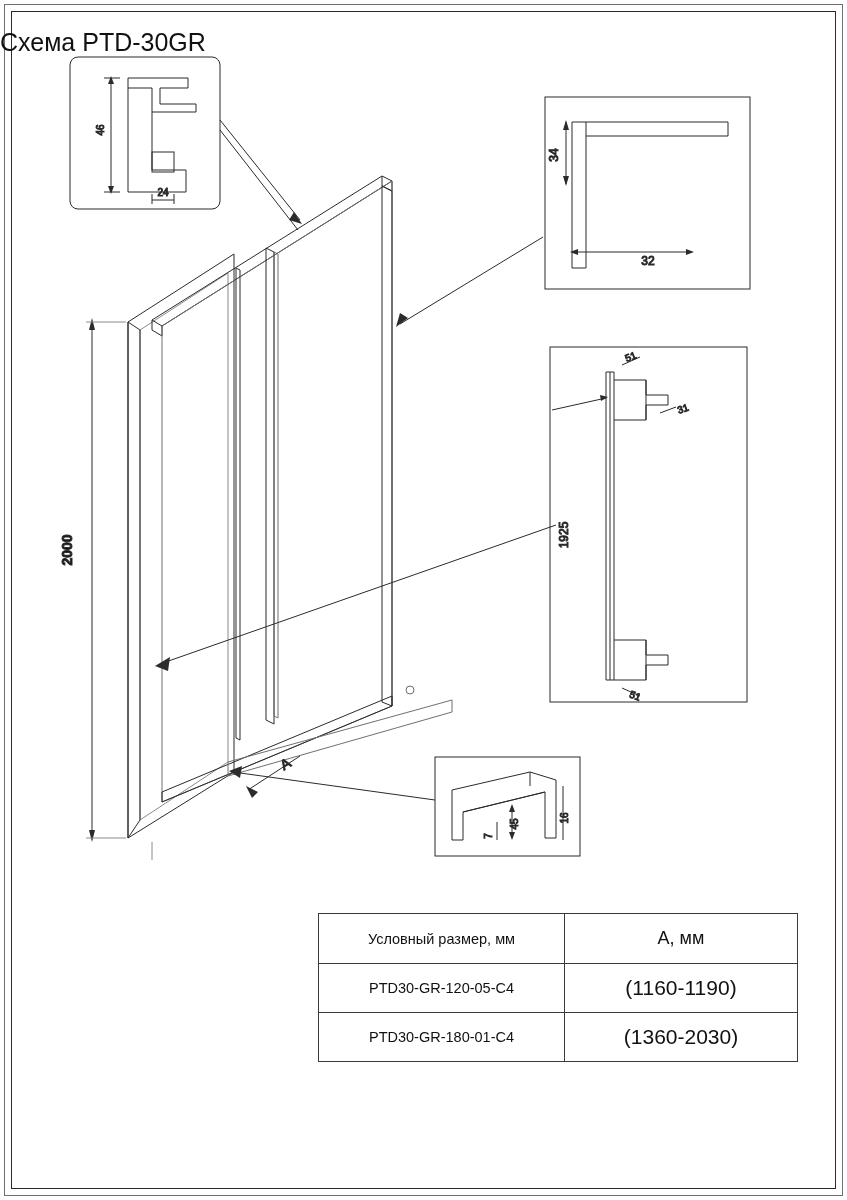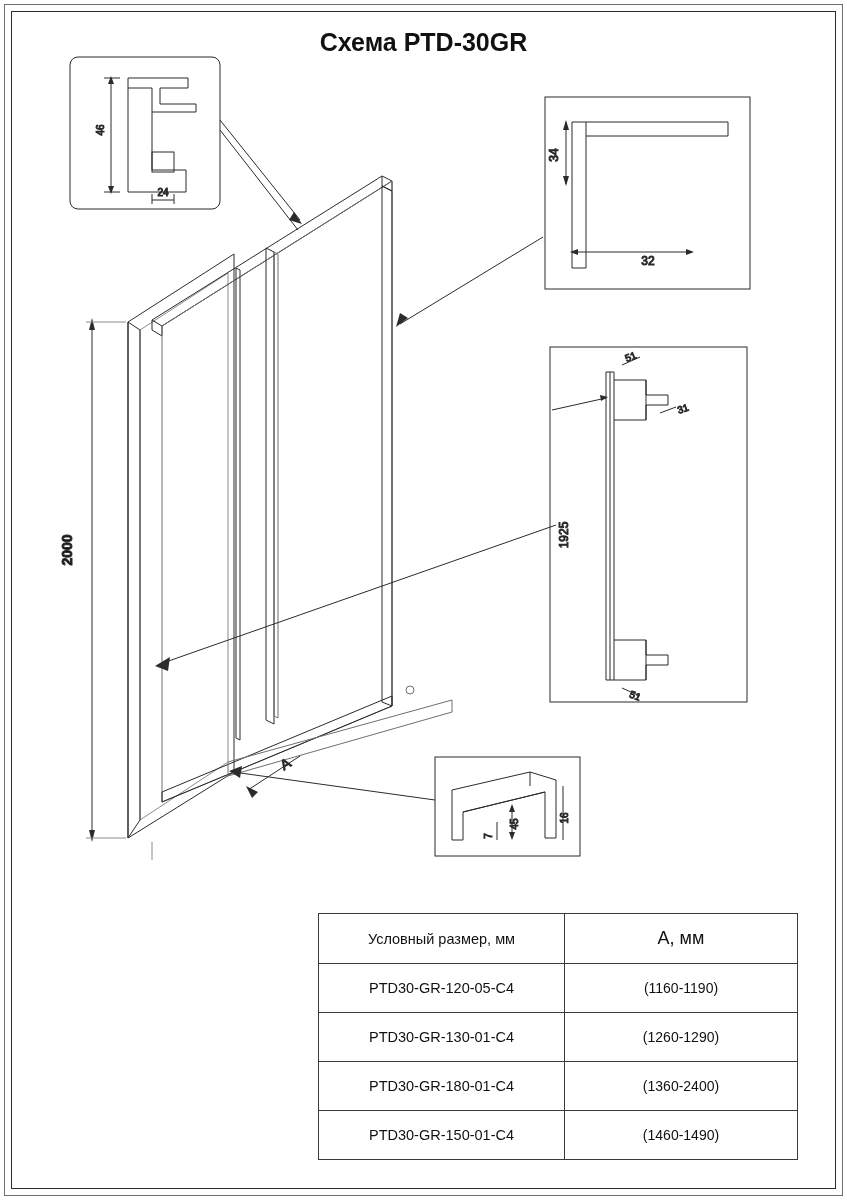--- a/index.html
+++ b/index.html
@@ -34,23 +34,22 @@
     width: 825px;
     height: 1178px;
     border: 1px solid #2b2b2b;
     box-sizing: border-box;
   }
   .title {
     position: absolute;
     left: 0;
     top: 28px;
     width: 847px;
-    text-align: center;
     font-size: 25px;
-    font-weight: bold;
+    font-weight: normal;
     color: #111;
     letter-spacing: 0px;
   }
   svg.drawing {
     position: absolute;
     left: 0;
     top: 0;
     width: 847px;
     height: 1200px;
   }
@@ -77,21 +76,21 @@
   .spec-table .hdr-right {
     font-size: 18px;
     height: 49px;
     text-align: center;
   }
   .spec-table .cell-left {
     font-size: 14.5px;
     height: 48px;
   }
   .spec-table .cell-right {
-    font-size: 14px;
+    font-size: 21px;
     height: 48px;
   }
   .dimtxt {
     font-size: 12px;
     fill: #111;
     font-family: "Liberation Sans", sans-serif;
   }
   .dimtxt-sm {
     font-size: 10px;
     fill: #111;
@@ -255,27 +254,19 @@
         <th class="hdr-left">Условный размер, мм</th>
         <th class="hdr-right">A, мм</th>
       </tr>
     </thead>
     <tbody>
       <tr>
         <td class="cell-left">PTD30-GR-120-05-C4</td>
         <td class="cell-right">(1160-1190)</td>
       </tr>
       <tr>
-        <td class="cell-left">PTD30-GR-130-01-C4</td>
-        <td class="cell-right">(1260-1290)</td>
-      </tr>
-      <tr>
         <td class="cell-left">PTD30-GR-180-01-C4</td>
-        <td class="cell-right">(1360-2400)</td>
-      </tr>
-      <tr>
-        <td class="cell-left">PTD30-GR-150-01-C4</td>
-        <td class="cell-right">(1460-1490)</td>
+        <td class="cell-right">(1360-2030)</td>
       </tr>
     </tbody>
   </table>
 
 </div>
 
 </body></html>

